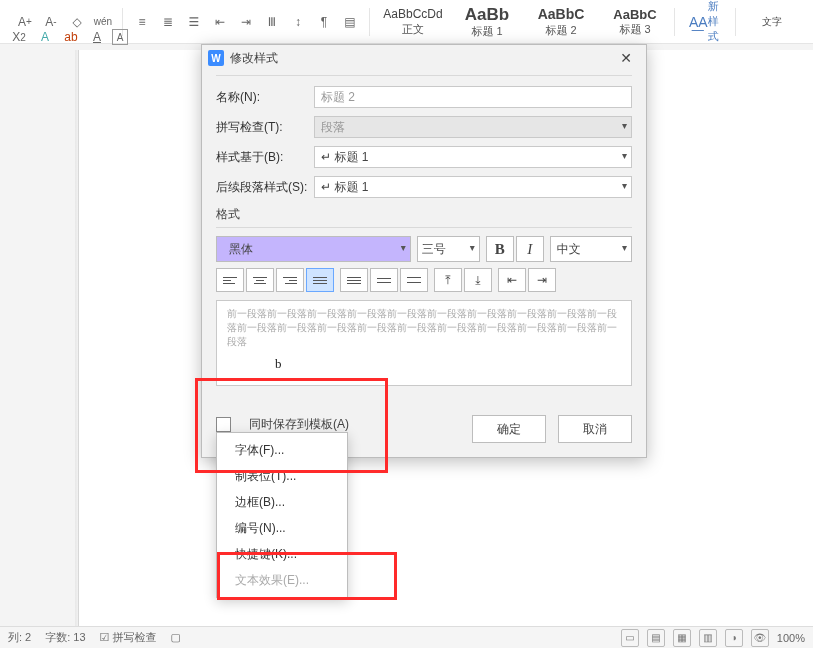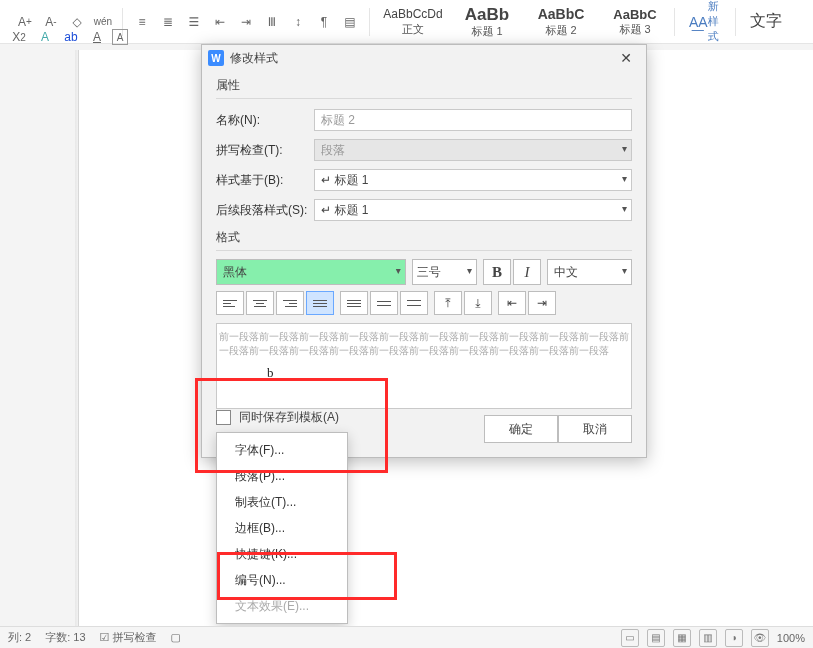--- a/index.html
+++ b/index.html
@@ -26,41 +26,41 @@
   .grplbl{font-size:12px;color:#444;margin-top:6px;}
   .hr{height:1px;background:#d9d9d9;margin:4px 0 8px 0;}
   .frow{display:flex;align-items:center;height:26px;margin-bottom:4px;}
   .frow .lab{width:110px;font-size:12px;color:#333;}
   .frow .ctl{flex:1;}
   .txtin{width:318px;height:22px;border:1px solid #c9c9c9;background:#fff;color:#999;padding:0 6px;font-size:12px;box-sizing:border-box;}
   .txtin.dis{background:#e6e6e6;align-items:center;}
   .combo{width:318px;height:22px;border:1px solid #c9c9c9;background:#fff;display:flex;align-items:center;padding:0 6px;font-size:12px;box-sizing:border-box;position:relative;}
   .combo .arrow{position:absolute;right:4px;top:3px;font-size:10px;color:#555;}
   .fmt-toolbar1{display:flex;align-items:center;gap:6px;margin-top:2px;}
-  .fontname{width:178px;height:24px;border:1px solid #bdbdbd;background:#86efac;display:flex;align-items:center;padding:0 6px;font-size:12px;position:relative;}
+  .fontname{width:178px;height:24px;border:1px solid #bdbdbd;background:#c4b5fd;display:flex;align-items:center;padding:0 12px;font-size:12px;position:relative;}
   .fontname .arrow,.fsize .arrow,.langsel .arrow{position:absolute;right:4px;top:5px;font-size:10px;color:#555;}
   .fsize{width:56px;height:24px;border:1px solid #bdbdbd;background:#fff;display:flex;align-items:center;padding:0 4px;font-size:12px;position:relative;}
   .biu{display:flex;gap:2px;}
   .biu .b{width:26px;height:24px;border:1px solid #bdbdbd;background:#fff;display:flex;align-items:center;justify-content:center;font-family:"Times New Roman",serif;font-size:15px;}
   .biu .b.bold{font-weight:bold;}
   .biu .b.ital{font-style:italic;}
   .langsel{width:72px;height:24px;border:1px solid #bdbdbd;background:#fff;display:flex;align-items:center;padding:0 6px;font-size:12px;position:relative;}
   .fmt-toolbar2{display:flex;align-items:center;gap:6px;margin-top:6px;}
   .bgrp{display:flex;gap:2px;}
   .pbtn{width:26px;height:22px;border:1px solid #bdbdbd;background:#fff;display:flex;align-items:center;justify-content:center;}
   .pbtn.sel{background:#cfe4ff;border-color:#6aa8ff;}
   .pbtn .ln{display:flex;flex-direction:column;gap:2px;align-items:flex-start;}
   .pbtn .ln span{display:block;height:1px;background:#555;}
-  .preview{width:416px;height:86px;border:1px solid #c9c9c9;background:#fff;margin-top:8px;padding:6px 2px;box-sizing:border-box;font-size:10px;color:#aaa;line-height:1.4;font-family:Liberation Serif, serif;}
+  .preview{width:416px;height:86px;border:1px solid #c9c9c9;background:#fff;margin-top:8px;padding:6px 10px;box-sizing:border-box;font-size:10px;color:#aaa;line-height:1.4;font-family:Liberation Serif, serif;}
   .preview .b{font-size:13px;color:#222;margin-left:48px;margin-top:6px;}
-  .chkrow{display:flex;align-items:center;gap:8px;margin-top:0;}
+  .chkrow{display:flex;align-items:center;gap:18px;margin-top:30px;}
   .chkrow .cb{width:13px;height:13px;border:1px solid #888;background:#fff;}
   .fmtbtn{display:inline-flex;align-items:center;height:24px;border:1px solid #3b8cff;background:#e8f1ff;padding:0 10px;font-size:12px;color:#1a4c9c;margin-top:12px;gap:6px;}
   .fmtbtn .arrow{font-size:10px;}
-  .okrow{position:absolute;right:14px;bottom:14px;display:flex;gap:0;padding-left:34px;}
+  .okrow{position:absolute;right:14px;bottom:14px;display:flex;gap:12px;padding-left:34px;}
   .btn{width:72px;height:26px;border:1px solid #bdbdbd;background:#fff;display:flex;align-items:center;justify-content:center;font-size:12px;}
   .emph{position:absolute;border:3px solid #ff2a2a;pointer-events:none;}
   .emph.r1{left:195px;top:378px;width:187px;height:89px;}
   .emph.r2{left:217px;top:552px;width:174px;height:42px;}
   .popup{position:absolute;left:216px;top:432px;width:130px;background:#fff;border:1px solid #bdbdbd;box-shadow:0 4px 12px rgba(0,0,0,.2);padding:4px 0;}
   .popup .mi{height:26px;display:flex;align-items:center;padding:0 18px;font-size:12px;color:#333;}
   .popup .mi.dis{color:#aaa;}
   .status{position:absolute;left:0;bottom:0;width:813px;height:22px;background:#f5f5f5;border-top:1px solid #ddd;display:flex;align-items:center;padding:0 8px;box-sizing:border-box;font-size:11px;color:#666;gap:14px;}
   .status .right{margin-left:auto;display:flex;align-items:center;gap:8px;}
   .sicon{width:16px;height:16px;border:1px solid #bbb;border-radius:2px;display:flex;align-items:center;justify-content:center;font-size:10px;color:#777;}
@@ -103,43 +103,42 @@
       <span class="prev" style="font-size:13px;font-weight:bold">AaBbC</span>
       <span class="nm">标题 3</span>
     </div>
   </div>
   <div class="sep"></div>
   <div class="newstyle">
     <span style="font-size:14px">A͟A</span>
     <span>新样式</span>
   </div>
   <div class="sep"></div>
-  <div style="font-size:16px;margin-left:8px">文字</div>
+  <div style="font-size:10px;margin-left:20px">文字</div>
 </div>
 
 <div class="row2">
   <div class="rbtn">X<sub>2</sub></div>
   <div class="rbtn" style="color:#4aa">A</div>
-  <div class="rbtn" style="color:#1d4ed8">ab</div>
+  <div class="rbtn" style="color:#c2410c">ab</div>
   <div class="rbtn" style="text-decoration:underline">A</div>
   <div class="rbtn" style="border:1px solid #999;width:14px;height:14px;font-size:10px">A</div>
 </div>
 
 <div class="docarea">
     <div class="shadow"></div>
   </div>
 
 <div class="dialog">
   <div class="dlg-title">
     <div class="logo"></div>
     <div class="ttxt">修改样式</div>
     <div class="dlg-close">✕</div>
   </div>
   <div class="dlg-body">
-    <div class="grplbl">属性</div>
     <div class="hr"></div>
 
     <div class="frow">
       <div class="lab">名称(N):</div>
       <div class="ctl"><input class="txtin" style="color: rgb(153, 153, 153);" value="标题 2"></div>
     </div>
     <div class="frow">
       <div class="lab">拼写检查(T):</div>
       <div class="ctl">
           <div class="combo txtin dis">
@@ -268,25 +267,24 @@
   </div>
 
   <div class="okrow">
     <div class="btn">确定</div>
     <div class="btn">取消</div>
   </div>
 </div>
 
 <div class="popup">
   <div class="mi">字体(F)...</div>
-  <div class="mi">段落(P)...</div>
   <div class="mi">制表位(T)...</div>
   <div class="mi">边框(B)...</div>
+  <div class="mi">编号(N)...</div>
   <div class="mi">快捷键(K)...</div>
-  <div class="mi">编号(N)...</div>
   <div class="mi dis">文本效果(E)...</div>
 </div>
 
 <div class="emph r1"></div>
 <div class="emph r2"></div>
 
 <div class="status">
   <span>列: 2</span>
   <span>字数: 13</span>
   <span>☑ <span>拼写检查</span></span>

